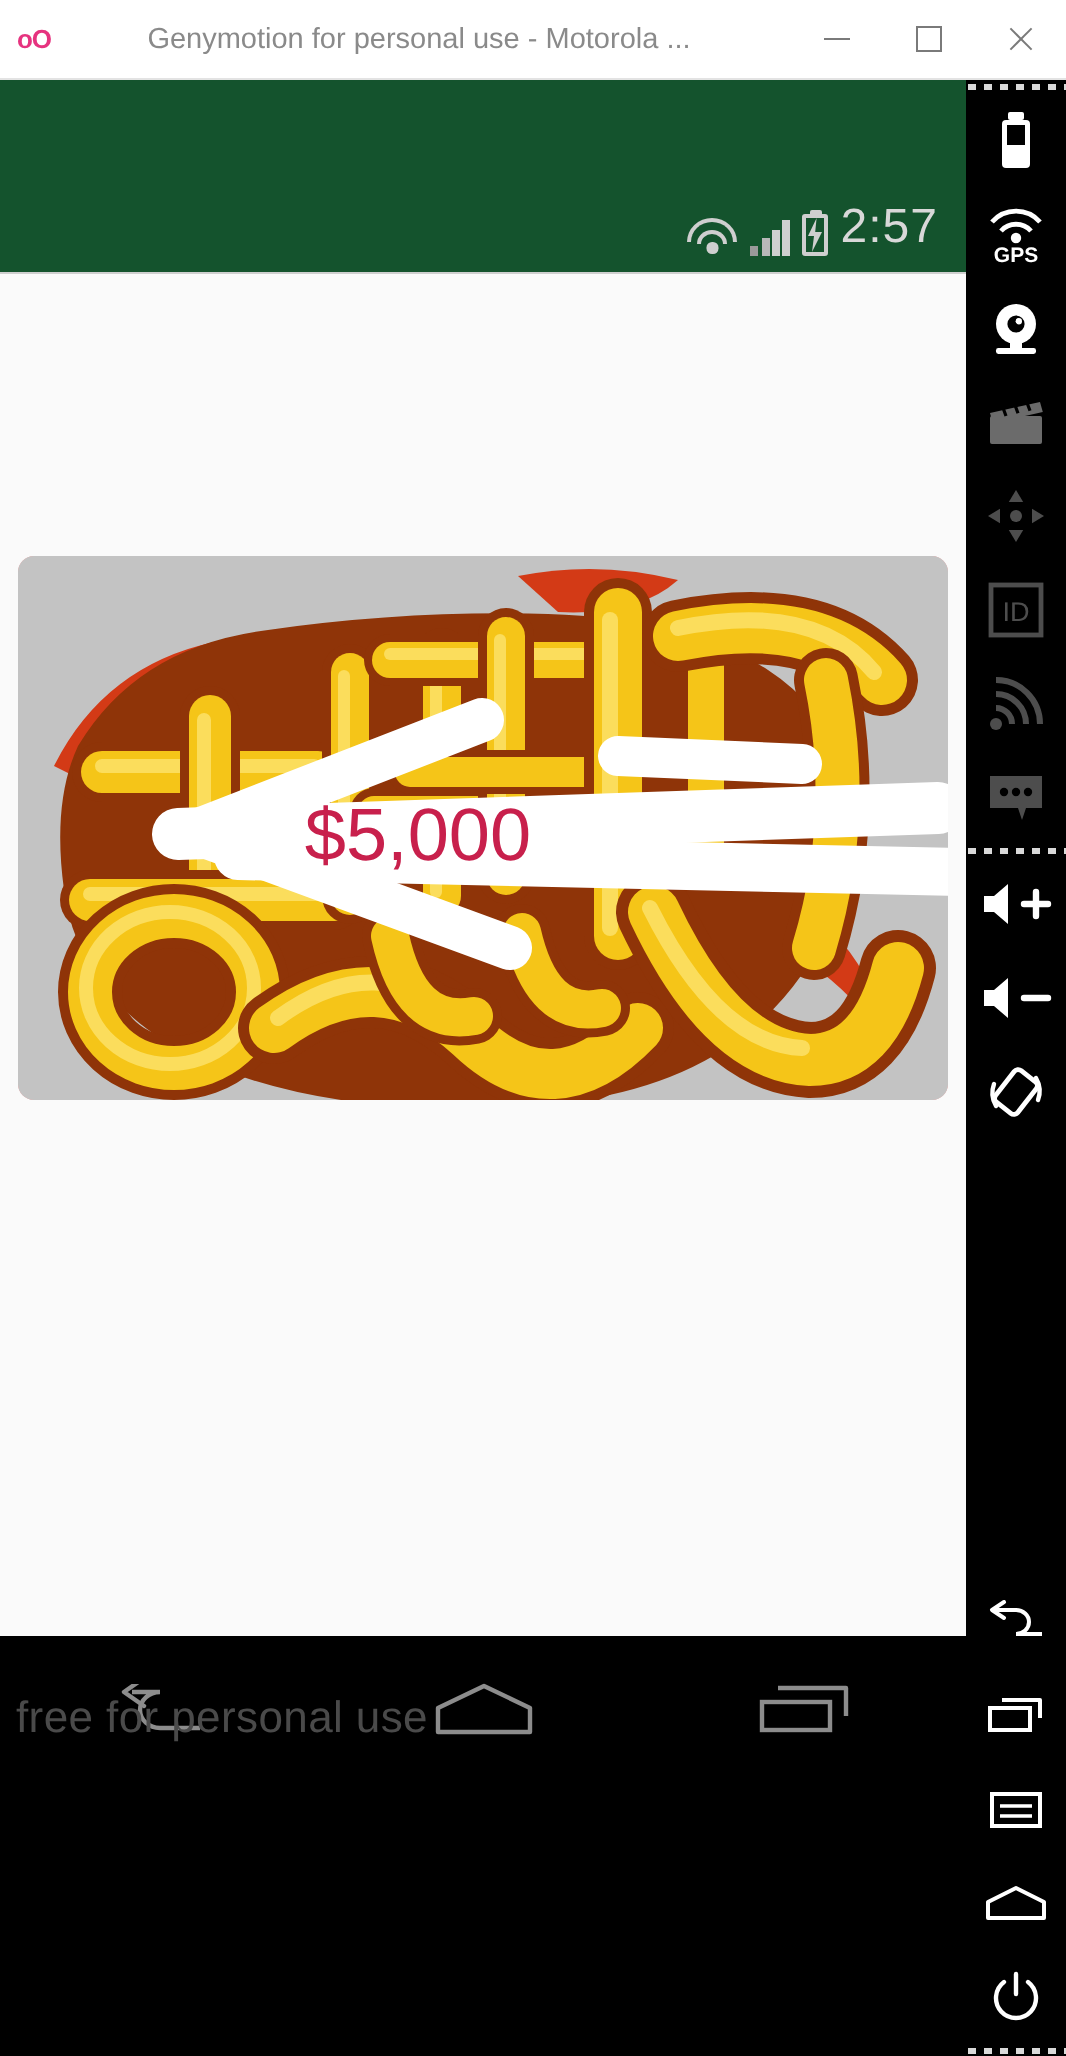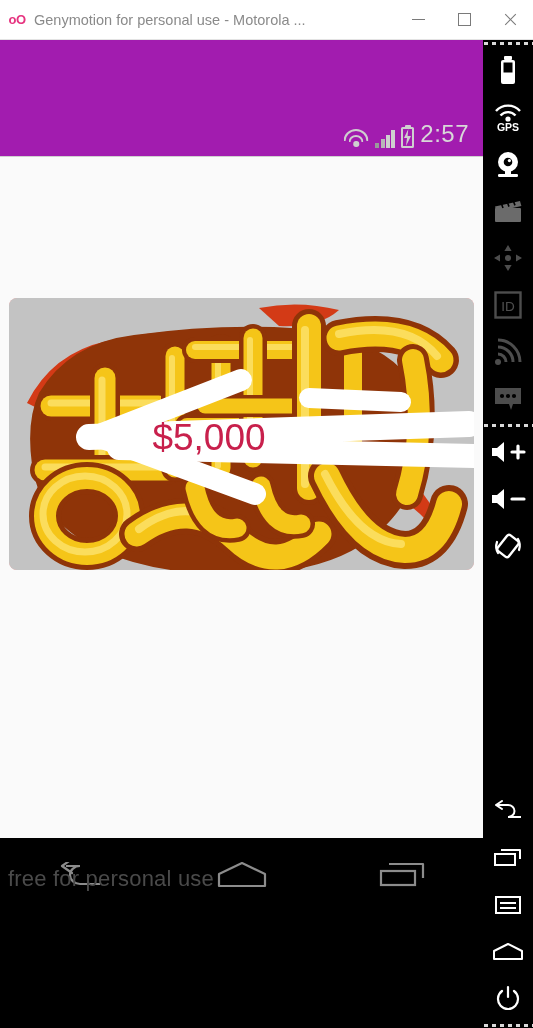--- a/index.html
+++ b/index.html
@@ -6,20 +6,21 @@
   html,body { width:533px; height:1028px; overflow:hidden; background:#000; }
   body { font-family:"Liberation Sans", sans-serif; }
 
   #app { position:relative; width:533px; height:1028px; background:#000; }
 
   
   .titlebar {
     position:absolute; left:0; top:0; width:533px; height:40px;
     background:#ffffff; display:flex; align-items:center;
     border-bottom:1px solid #e3e3e3;
+    text-align:center;
   }
   .tb-logo {
     width:34px; height:40px; display:flex; align-items:center; justify-content:center;
     color:#e6337f; font-size:13px; font-weight:bold; letter-spacing:-0.5px;
   }
   .tb-title {
     flex:1; font-size:14.5px; color:#8a8a8a; white-space:nowrap; overflow:hidden;
     text-overflow:ellipsis; padding-right:10px;
   }
   .tb-btns { display:flex; height:40px; }
@@ -35,21 +36,21 @@
   .tb-close:before { transform:rotate(45deg); }
   .tb-close:after  { transform:rotate(-45deg); }
 
   
   .device {
     position:absolute; left:0; top:40px; width:483px; height:988px;
     background:#000; overflow:hidden;
   }
 
   .statusbar {
-    position:relative; height:116px; background:#a21caf;
+    position:relative; height:96px; background:#14532d;
     display:flex; align-items:flex-end; justify-content:flex-end;
     padding:0 14px 8px 0; gap:6px;
   }
   .sb-time { color:#d8d8d8; font-size:24px; letter-spacing:0.5px; }
 
   
   .ic-wifi { width:26px; height:19px; position:relative; }
   .ic-wifi i {
     position:absolute; left:50%; transform:translateX(-50%);
     border:2.4px solid #cfcfcf; border-bottom:none;

